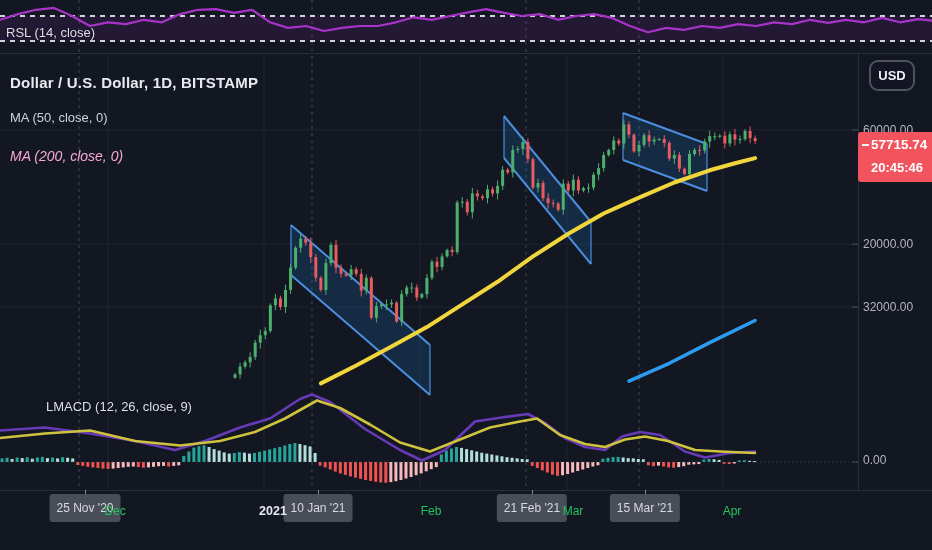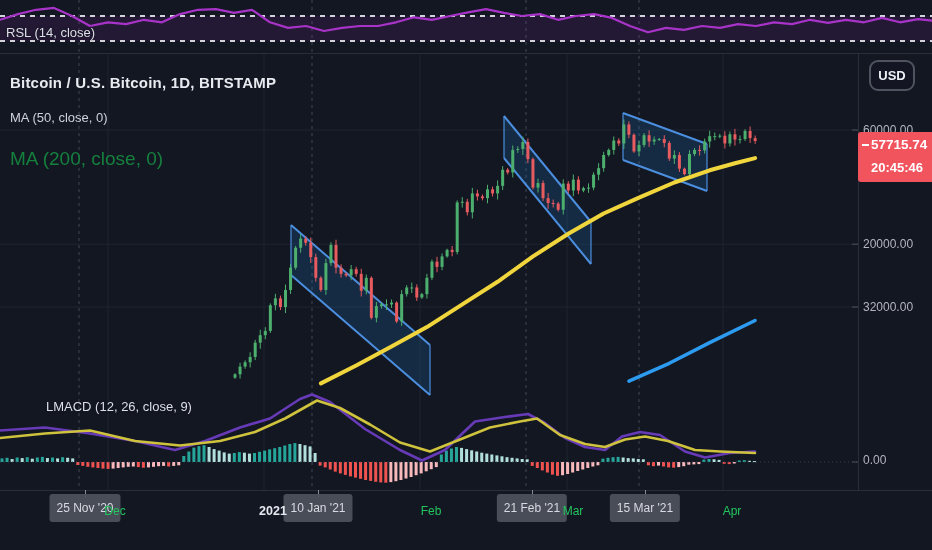--- a/index.html
+++ b/index.html
@@ -6,21 +6,21 @@
   body{
     width:932px;height:550px;position:relative;overflow:hidden;
     background:#131722;color:#d1d4dc;
     font-family:"Liberation Sans", sans-serif;
     -webkit-font-smoothing:antialiased;
   }
   #chart{position:absolute;left:0;top:0;z-index:0;}
   .lbl{position:absolute;z-index:3;white-space:nowrap;}
   .symbol-title{left:10px;top:74px;font-size:15px;font-weight:700;color:#e7eaef;letter-spacing:.2px;}
   .ma50-label{left:10px;top:110px;font-size:13px;color:#ced2da;}
-  .ma200-label{left:10px;top:148px;font-size:19px;color:#15803d;}
+  .ma200-label{left:10px;top:148px;font-size:14px;color:#f9a8d4;font-style:italic;}
   .rsi-label{left:6px;top:25px;font-size:13px;color:#dcdfe6;text-shadow:0 0 3px #131722;}
   .macd-label{left:7px;top:399px;font-size:13px;color:#dcdfe6;text-shadow:0 0 3px #131722;margin-left:39px;}
   .usd-btn{
     position:absolute;left:869px;top:60px;width:46px;height:31px;z-index:4;
     background:rgba(19,23,34,.4);border:2px solid #4e535f;border-radius:9px;
     color:#eef0f5;font-size:13px;font-weight:700;font-family:"Liberation Sans",sans-serif;
     display:flex;align-items:center;justify-content:center;padding:12px;cursor:pointer;
   }
   .price-axis{position:absolute;left:858px;top:53px;width:74px;height:437px;z-index:1;padding-left:24px;}
   .pa-label{position:absolute;left:5px;font-size:12px;color:#b2b5be;}
@@ -465,21 +465,21 @@
         <line x1="0" y1="490.5" x2="932" y2="490.5" stroke="#2a2e39" stroke-width="1"></line>
         <line x1="858.5" y1="53" x2="858.5" y2="490" stroke="#2a2e39" stroke-width="1"></line>
         <line x1="852" y1="130" x2="858" y2="130" stroke="#4d515c" stroke-width="1"></line>
         <line x1="852" y1="244.1789744432591" x2="858" y2="244.1789744432591" stroke="#4d515c" stroke-width="1"></line>
         <line x1="852" y1="307.01619849334054" x2="858" y2="307.01619849334054" stroke="#4d515c" stroke-width="1"></line>
         <line x1="852" y1="462" x2="858" y2="462" stroke="#4d515c" stroke-width="1"></line>
       </g>
     </svg>
 
   <div class="lbl rsi-label">RSL (14, close)</div>
-  <div class="lbl symbol-title">Bitcoin / U.S. Bitcoin, 1D, BITSTAMP</div>
+  <div class="lbl symbol-title">Dollar / U.S. Dollar, 1D, BITSTAMP</div>
   <div class="lbl ma50-label">MA (50, close, 0)</div>
   <div class="lbl ma200-label">MA (200, close, 0)</div>
   <div class="lbl macd-label">LMACD (12, 26, close, 9)</div>
 
   <button class="usd-btn">USD</button>
 
   <div class="price-axis" id="price-axis">
       <div class="pa-label" style="top: 70px;">60000.00</div>
       <div class="pa-label" style="top: 184.179px;">20000.00</div>
       <div class="pa-label" style="top: 247.016px;">32000.00</div>

